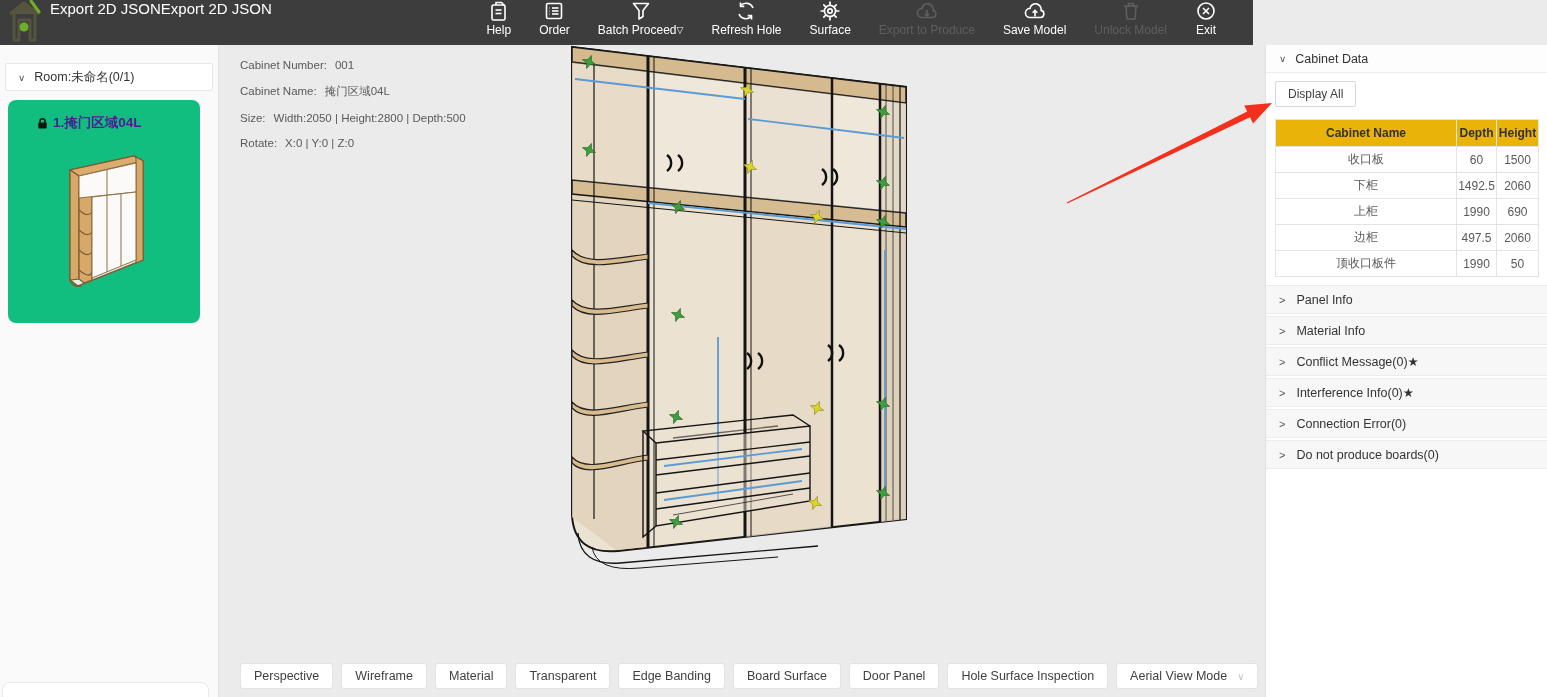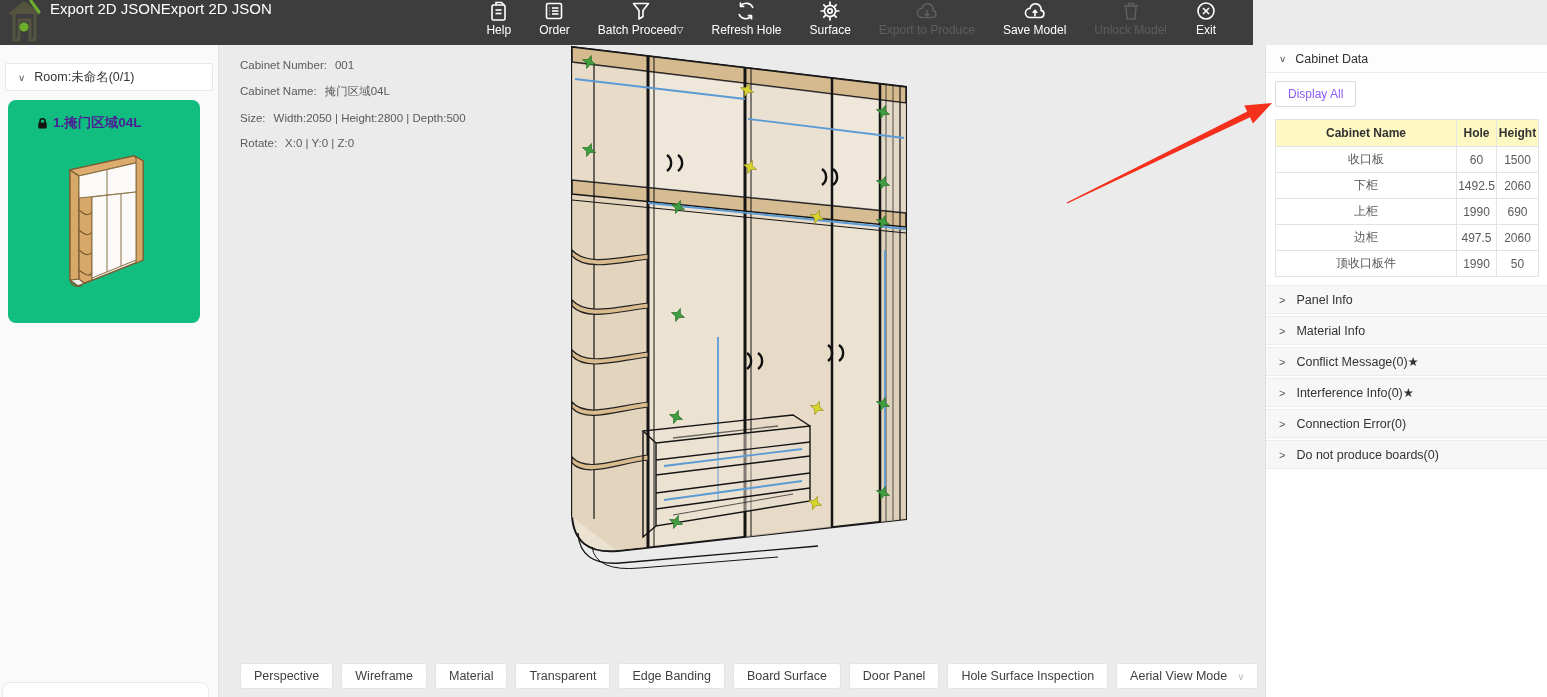--- a/index.html
+++ b/index.html
@@ -47,28 +47,28 @@
     font-family:"Liberation Sans","DejaVu Sans",sans-serif;}
   .vbtn .dchev{color:#c2c2c2;font-size:10px;margin-left:10px;}
 
   
   .rightpanel{position:absolute;left:1265px;top:45px;width:282px;height:652px;background:#ffffff;
     border-left:1px solid #e0e0e0;z-index:20;}
   .rp-header{height:27px;border-bottom:1px solid #ececec;display:flex;align-items:center;
     font-size:12.5px;color:#333;cursor:pointer;background:#fdfdfd;}
   .rp-header .chev{color:#555;font-size:10px;margin:0 9px 0 13px;transform:scaleY(.9);}
   .display-all{margin:8px 0 4px 9px;background:#fff;border:1px solid #d9d9d9;border-radius:2px;
-    font-size:12px;color:#8b5cf6;padding:5px 12px;cursor:pointer;
+    font-size:12px;color:#404040;padding:5px 12px;cursor:pointer;
     font-family:"Liberation Sans","DejaVu Sans",sans-serif;}
   .tbl{margin:8px 9px 0 9px;border:1px solid #e3e3e3;font-size:12px;color:#595959;}
   .trow{display:grid;grid-template-columns:1fr 40px 41px;}
   .trow > div{border-right:1px solid #e3e3e3;border-bottom:1px solid #e3e3e3;
     display:flex;align-items:center;justify-content:center;height:25px;}
   .trow > div:last-child{border-right:none;}
-  .trow.head > div{background:#fef9c3;font-weight:bold;color:#333;height:26px;}
+  .trow.head > div{background:#eab308;font-weight:bold;color:#333;height:26px;}
   .trow:last-child > div{border-bottom:none;}
   .rp-sections{margin-top:8px;}
   .rp-sec{height:27px;background:#f7f7f7;border-top:1px solid #ececec;border-bottom:1px solid #ececec;
     margin-bottom:2px;display:flex;align-items:center;font-size:12.5px;color:#333;cursor:pointer;}
   .rp-sec .chev-r{color:#555;font-size:11px;margin:0 11px 0 13px;}
 
   
   .arrow{position:absolute;left:1040px;top:88px;z-index:40;pointer-events:none;}
 
   
@@ -368,21 +368,21 @@
   <aside class="rightpanel">
     <div class="rp-header">
       <span class="chev">∨</span>
       <span>Cabinet Data</span>
     </div>
     <button class="display-all">Display All</button>
 
     <div class="tbl">
       <div class="trow head">
         <div>Cabinet Name</div>
-        <div>Hole</div>
+        <div>Depth</div>
         <div>Height</div>
       </div>
       <div class="trow">
         <div>收口板</div>
         <div>60</div>
         <div>1500</div>
       </div>
       <div class="trow">
         <div>下柜</div>
         <div>1492.5</div>

